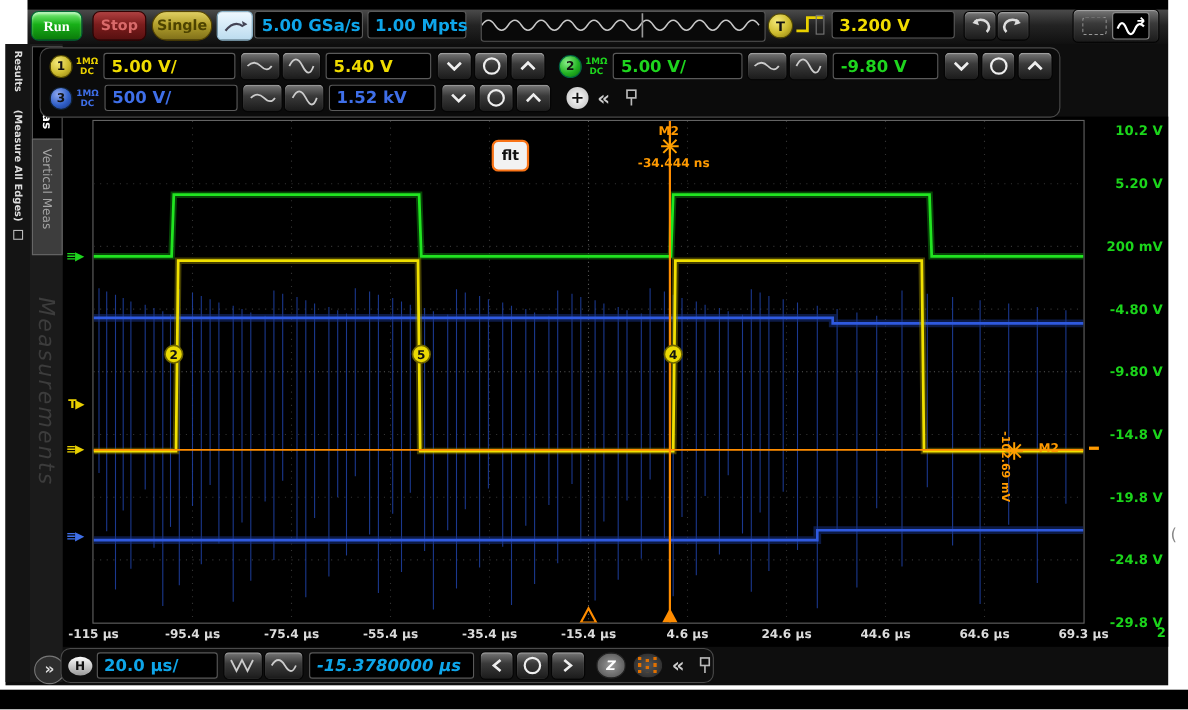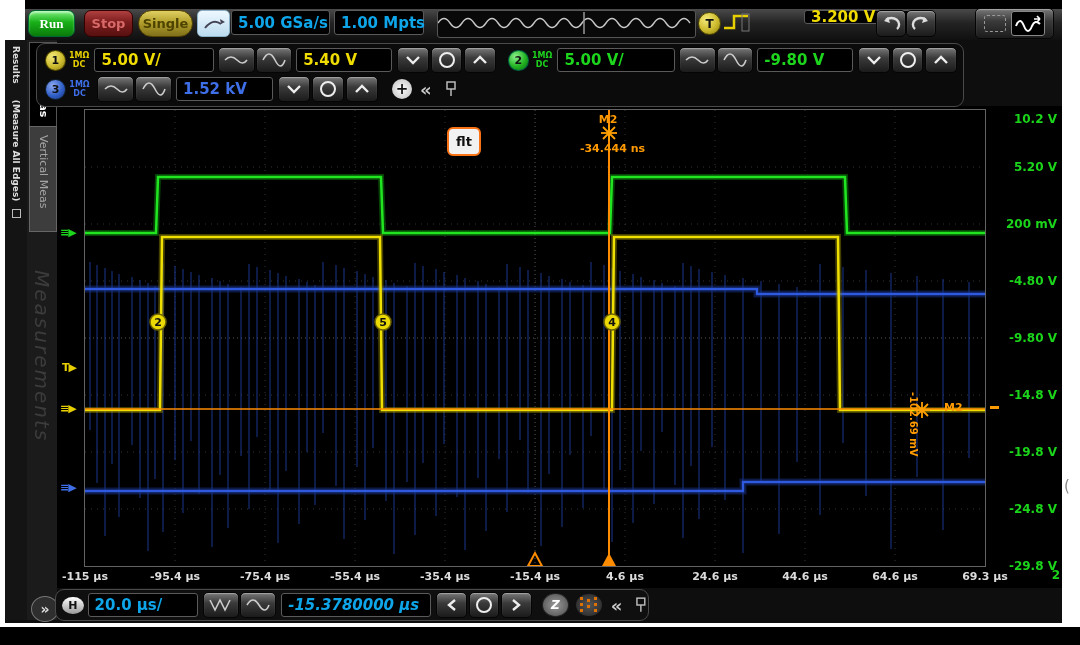--- a/index.html
+++ b/index.html
@@ -75,21 +75,21 @@
     </svg>
   </div>
 
   <div class="abs circbadge" style="left:698px;top:12px;width:21px;height:21px;font-size:12px;background:radial-gradient(circle at 35% 30%,#f5ea7a,#cdbb2e 55%,#8a7a10);border:1px solid #554b00;">T</div>
   <div class="abs" style="left:722px;top:12px;width:28px;height:21px;">
     <svg width="28" height="21" viewBox="0 0 28 21">
       <path d="M2 16 H12 V4 H26" stroke="#e8d000" stroke-width="2.5" fill="none"></path>
       <rect x="20" y="2" width="7" height="17" fill="none" stroke="#777" stroke-width="1"></rect>
     </svg>
   </div>
-  <div class="abs field" style="left:756px;top:10px;width:112px;height:14px;box-sizing:border-box;color:#f0dc00;margin-left:48px;">3.200 V</div>
+  <div class="abs field" style="left:756px;top:10px;width:112px;height:25px;box-sizing:border-box;color:#f0dc00;">3.200 V</div>
 
   <div class="abs btn3d" style="left:876px;top:10px;width:28px;height:25px;">
     <svg width="20" height="16" viewBox="0 0 20 16">
       <path d="M16 13 A7 6 0 1 0 5 4" stroke="#ddd" stroke-width="2.4" fill="none"></path>
         <path d="M7 1 l-4 4 l6 2 z" fill="#ddd"></path>
     </svg>
   </div>
   <div class="abs btn3d" style="left:906px;top:10px;width:28px;height:25px;">
     <svg width="20" height="16" viewBox="0 0 20 16">
       <path d="M4 13 A7 6 0 1 1 15 4" stroke="#ddd" stroke-width="2.4" fill="none"></path>
@@ -188,20 +188,21 @@
           </svg>
       </div>
     </div>
 
     <div class="chrow" style="top:31px;">
       <div class="circbadge" style="width:19px;height:19px;margin-left:4px;font-size:11px;background:radial-gradient(circle at 35% 30%,#8ea8f0,#3160c8 55%,#16337e);border:1px solid #123;">3</div>
       <div class="impblock" style="width:27px;color:#3f6fe8;">
         <span>1MΩ</span>
         <span>DC</span>
       </div>
+      <div class="field" style="width:121px;height:24px;color:#3f6fe8;box-sizing:border-box;margin-left:2px;">500 V/</div>
       <div class="btn3d" style="width:35px;height:24px;margin-left:4px;">
         <svg width="26" height="14" viewBox="0 0 26 14">
             <path d="M2 7 q6 -6 12 0 q6 6 10 0" stroke="#ccc" stroke-width="1.6" fill="none"></path>
           </svg>
       </div>
       <div class="btn3d" style="width:35px;height:24px;margin-left:1px;">
         <svg width="26" height="16" viewBox="0 0 26 16">
             <path d="M2 8 q6 -12 12 0 q6 12 10 0" stroke="#ccc" stroke-width="1.6" fill="none"></path>
           </svg>
       </div>

